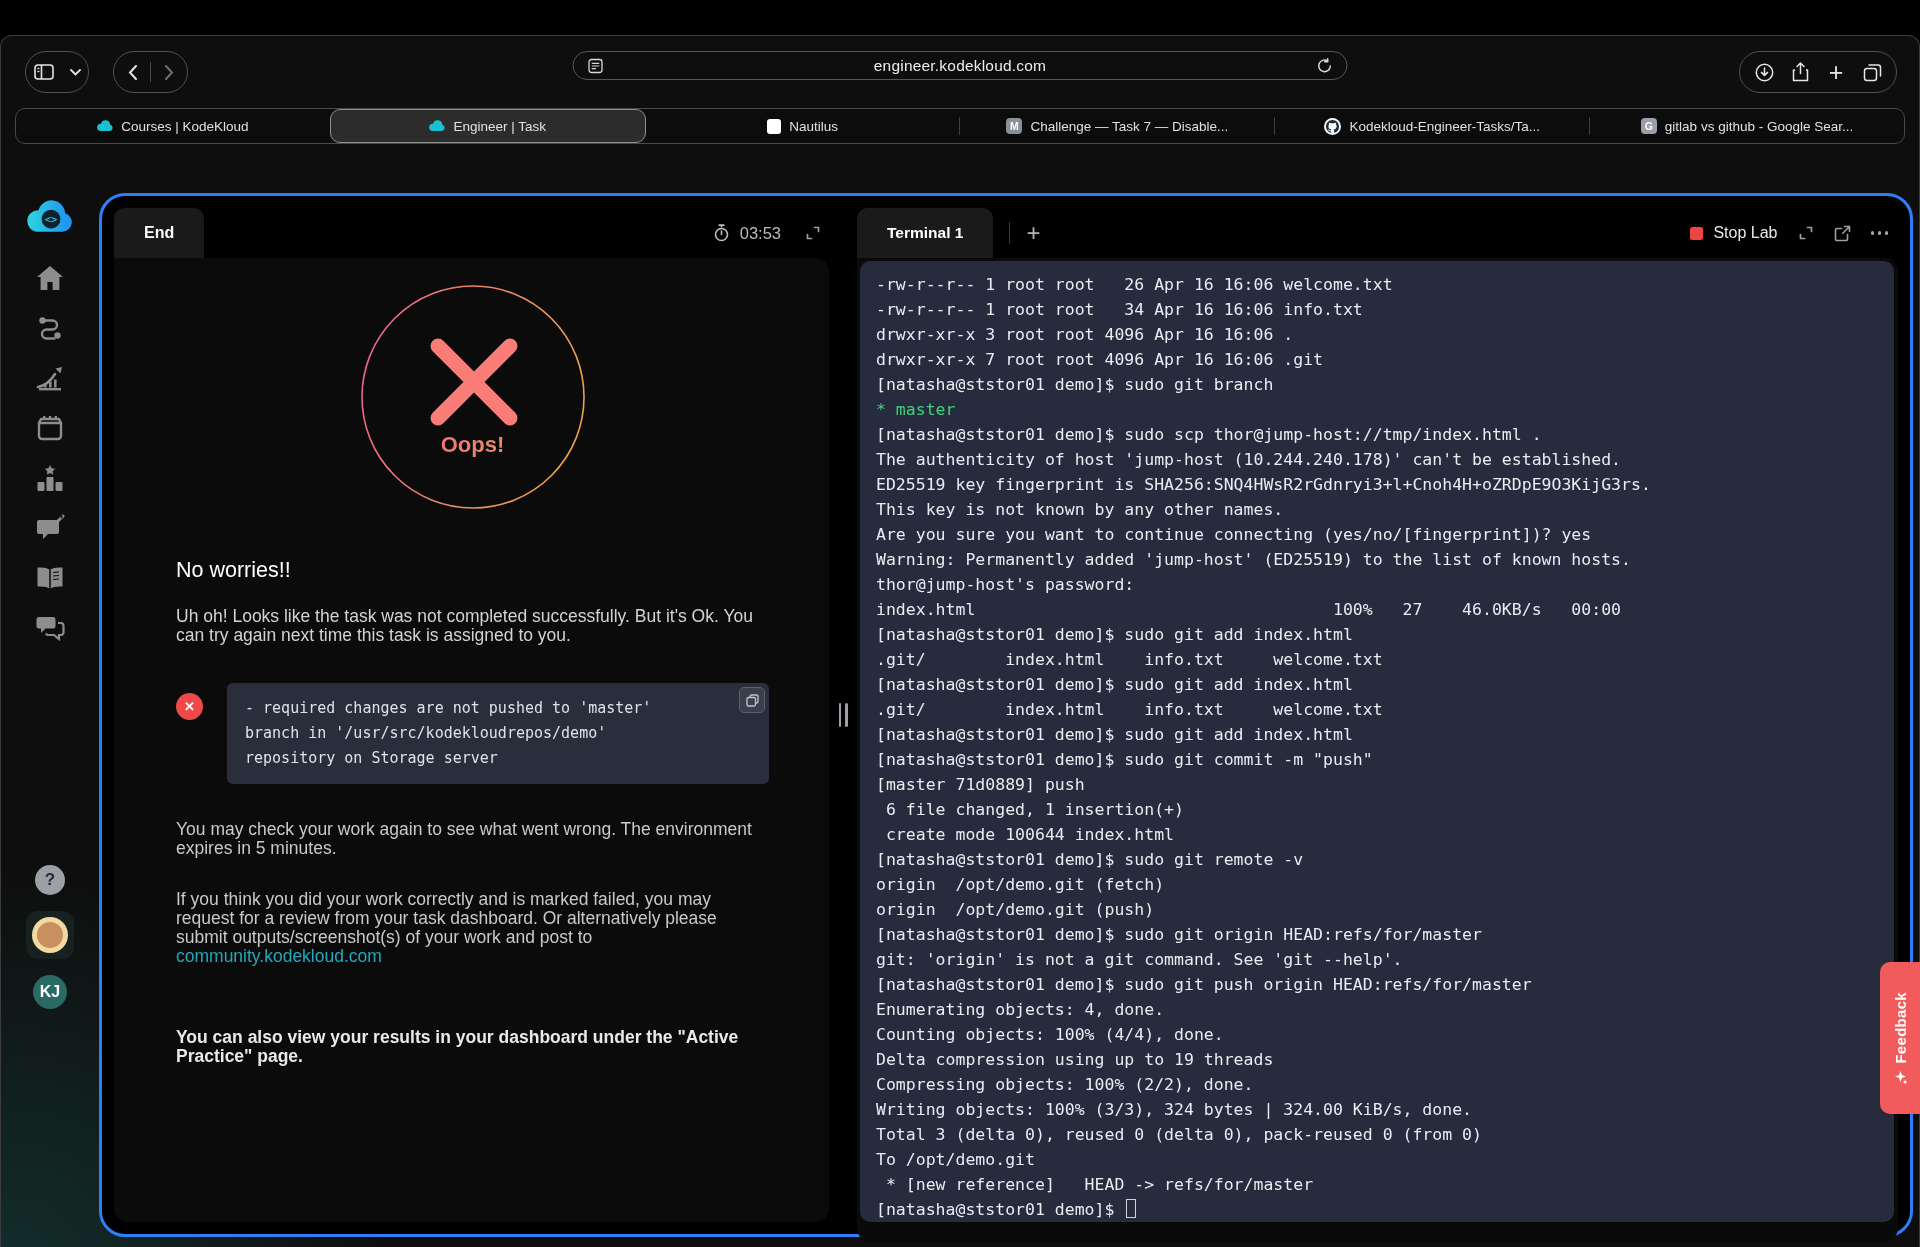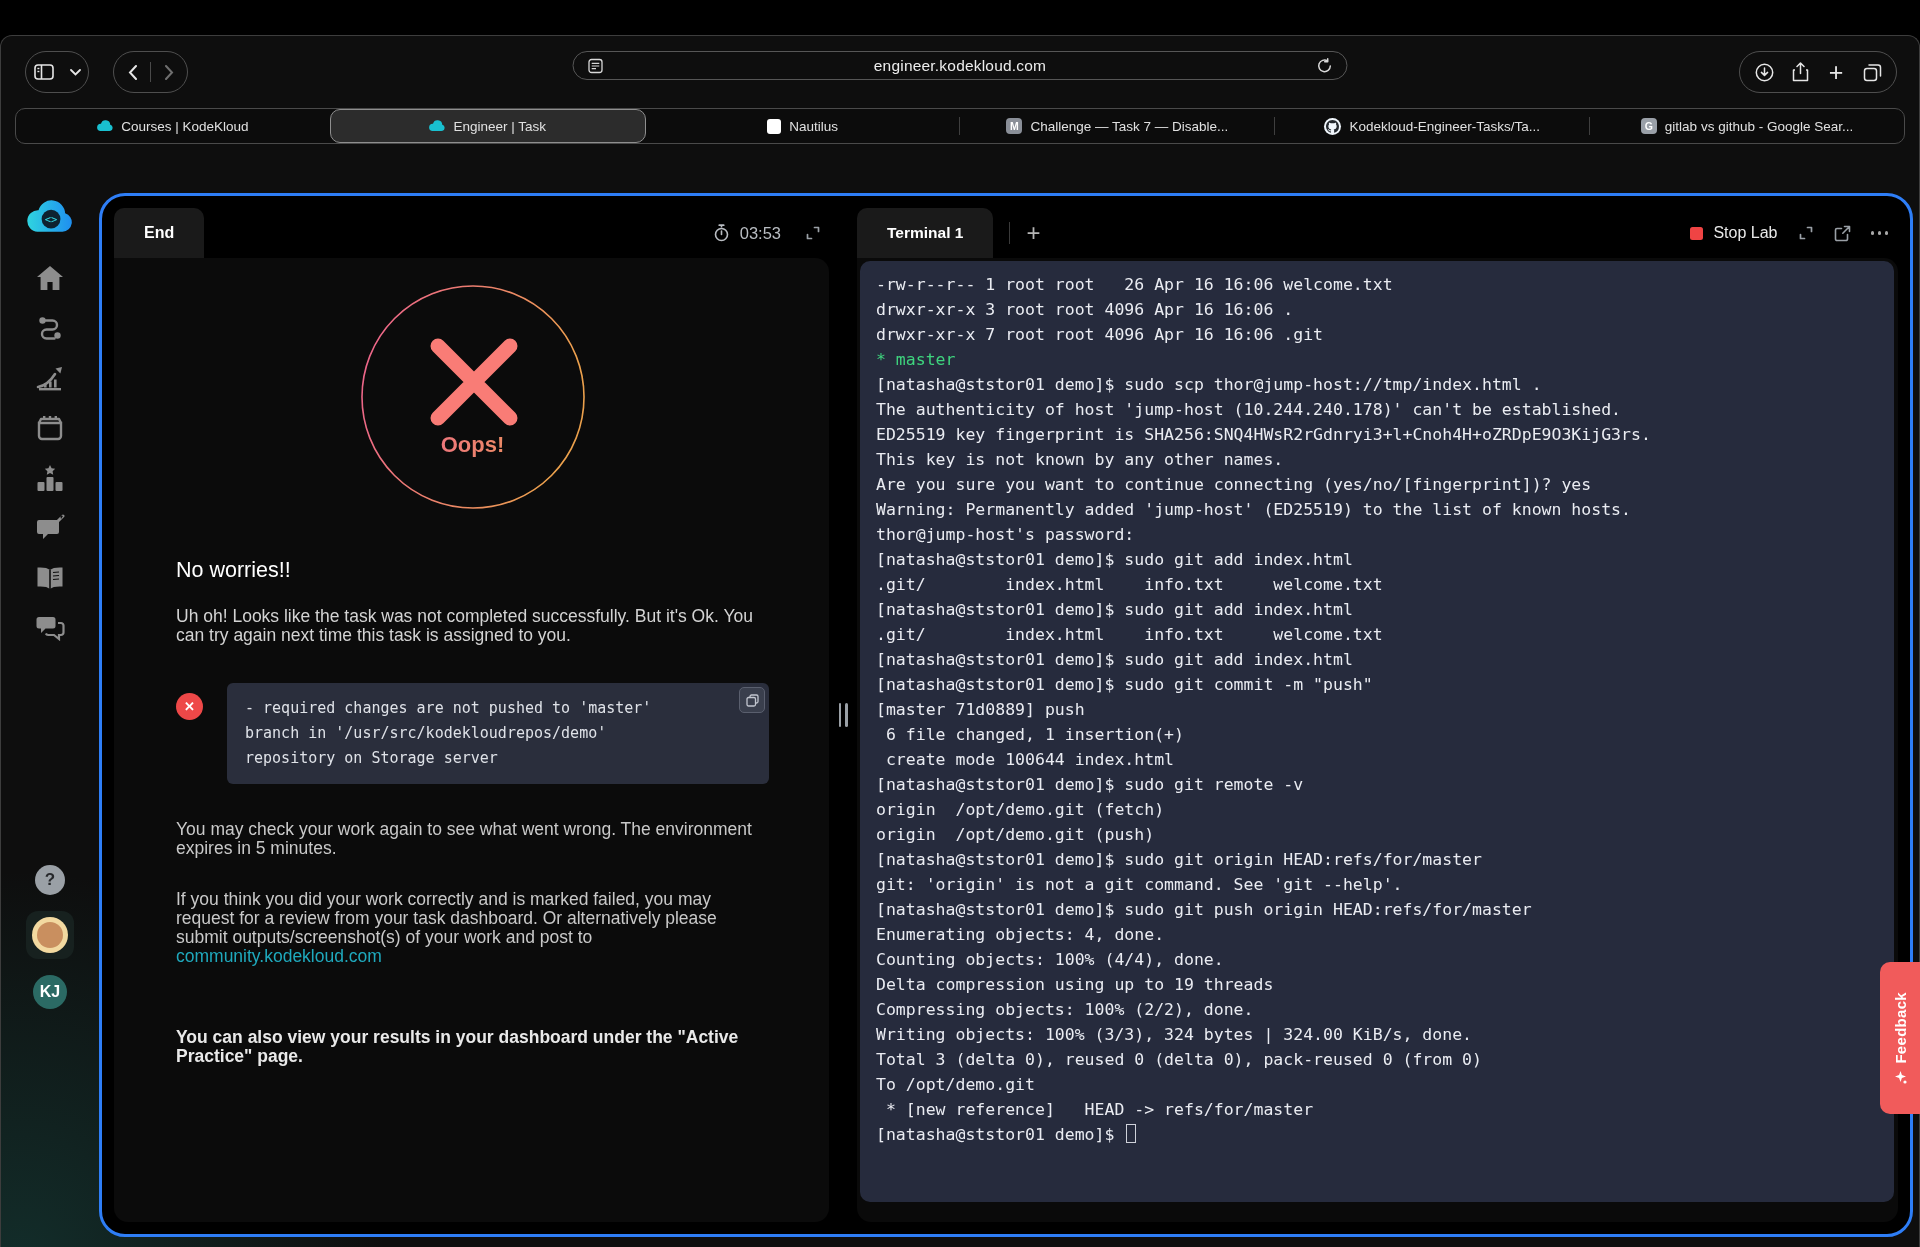--- a/index.html
+++ b/index.html
@@ -420,30 +420,33 @@
             <span class="dots">
                 <i></i>
                 <i></i>
                 <i></i>
               </span>
           </div>
         </div>
         <div class="rbody">
           <div class="term">
               <div class="tl">-rw-r--r-- 1 root root   26 Apr 16 16:06 welcome.txt</div>
+              <div class="tl">-rw-r--r-- 1 root root   34 Apr 16 16:06 info.txt</div>
               <div class="tl">drwxr-xr-x 3 root root 4096 Apr 16 16:06 .</div>
               <div class="tl">drwxr-xr-x 7 root root 4096 Apr 16 16:06 .git</div>
+              <div class="tl">[natasha@ststor01 demo]$ sudo git branch</div>
               <div class="tl hl">* master</div>
               <div class="tl">[natasha@ststor01 demo]$ sudo scp thor@jump-host://tmp/index.html .</div>
               <div class="tl">The authenticity of host 'jump-host (10.244.240.178)' can't be established.</div>
               <div class="tl">ED25519 key fingerprint is SHA256:SNQ4HWsR2rGdnryi3+l+Cnoh4H+oZRDpE9O3KijG3rs.</div>
               <div class="tl">This key is not known by any other names.</div>
               <div class="tl">Are you sure you want to continue connecting (yes/no/[fingerprint])? yes</div>
               <div class="tl">Warning: Permanently added 'jump-host' (ED25519) to the list of known hosts.</div>
               <div class="tl">thor@jump-host's password: </div>
+              <div class="tl">index.html                                    100%   27    46.0KB/s   00:00</div>
               <div class="tl">[natasha@ststor01 demo]$ sudo git add index.html</div>
               <div class="tl">.git/        index.html    info.txt     welcome.txt</div>
               <div class="tl">[natasha@ststor01 demo]$ sudo git add index.html</div>
               <div class="tl">.git/        index.html    info.txt     welcome.txt</div>
               <div class="tl">[natasha@ststor01 demo]$ sudo git add index.html</div>
               <div class="tl">[natasha@ststor01 demo]$ sudo git commit -m "push"</div>
               <div class="tl">[master 71d0889] push</div>
               <div class="tl"> 6 file changed, 1 insertion(+)</div>
               <div class="tl"> create mode 100644 index.html</div>
               <div class="tl">[natasha@ststor01 demo]$ sudo git remote -v</div>

